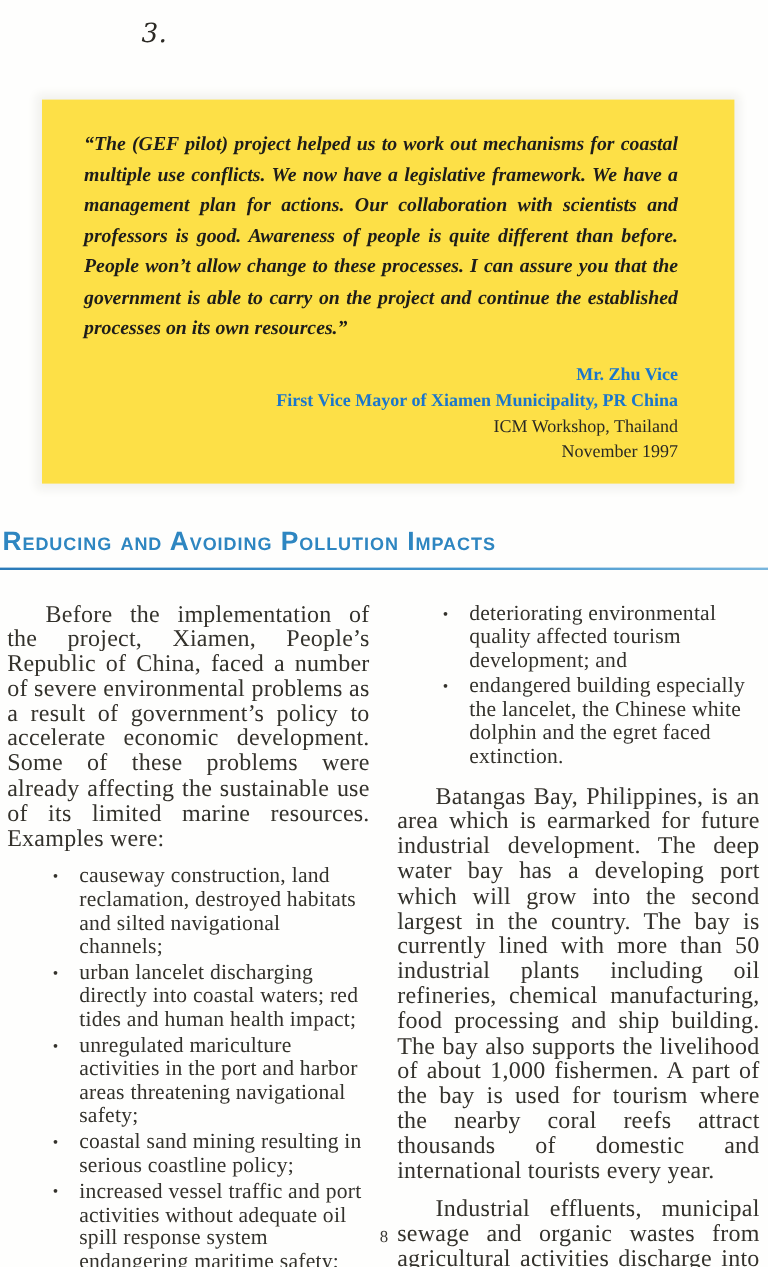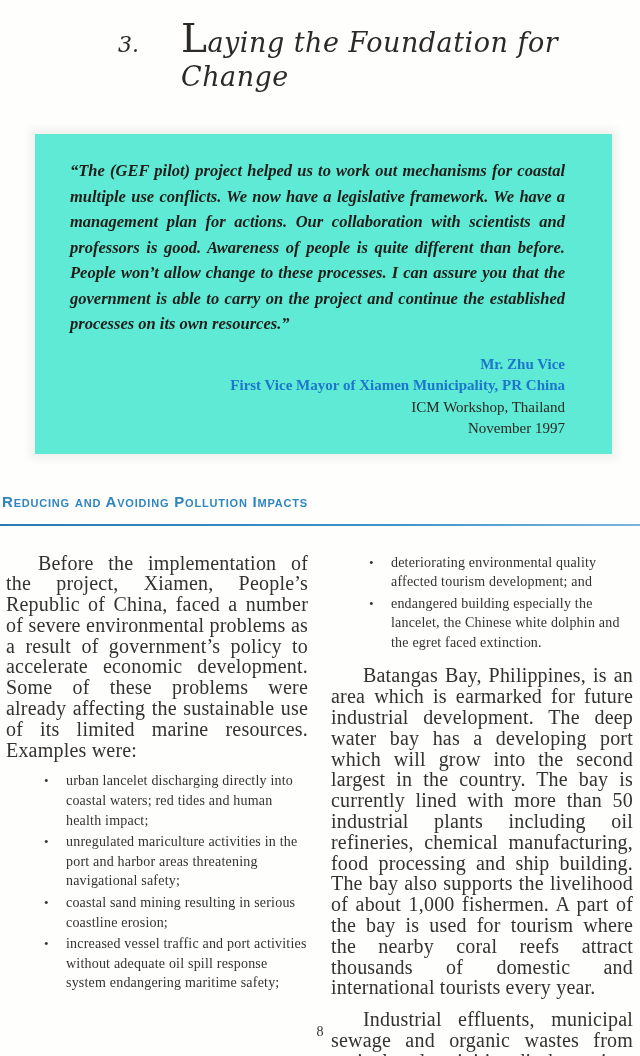--- a/index.html
+++ b/index.html
@@ -40,21 +40,21 @@
     font-style: normal;
   }
 
   
   .quote-card {
     box-sizing: border-box;
     width: 577px;
     min-height: 266px;
     margin: 42px 0 0 35px;
     padding: 24px 47px 14px 35px;
-    background: #5eead4;
+    background: #fde047;
     box-shadow: 0 0 8px 5px #f0f0ed;
   }
   .quote-text {
     font-family: "Liberation Serif", serif;
     font-weight: bold;
     font-style: italic;
     font-size: 16.5px;
     line-height: 25.5px;
     text-align: justify;
     color: #1e1d1a;
@@ -72,21 +72,21 @@
   .attribution .plain-line {
     color: #2a2924;
   }
 
   
   .section-heading {
     margin: 34px 0 0 2px;
     font-family: "Liberation Sans", sans-serif;
     font-variant: small-caps;
     font-weight: 600;
-    font-size: 15px;
+    font-size: 22px;
     line-height: 28px;
     letter-spacing: 0.8px;
     color: #2e86c1;
   }
   .rule {
     margin-top: 8px;
     height: 2px;
     background: linear-gradient(to right, #2a7ab8, #3e93cc 60%, #79b6dd);
   }
 
@@ -107,21 +107,21 @@
     color: #34322c;
   }
   .bullet-list {
     list-style: none;
     margin: 0;
     padding: 0 0 0 32px;
   }
   .bullet-list li {
     position: relative;
     padding-left: 28px;
-    font-size: 14px;
+    font-size: 18px;
     line-height: 19.6px;
     letter-spacing: 0.2px;
     color: #34322c;
     margin-bottom: 2px;
   }
   .bullet-list li::before {
     content: "\2022";
     position: absolute;
     left: 6px;
     font-size: 13px;
@@ -139,21 +139,20 @@
     color: #3a3833;
   }
 </style>
 </head>
 <body>
 
 <div class="page">
 
   <div class="chapter-heading">
     <span class="chapter-number">3.</span>
-    <span class="chapter-title">Laying the Foundation for Change</span>
   </div>
 
   <div class="quote-card">
     <div class="quote-text">“The (GEF pilot) project helped us to work out mechanisms for coastal multiple use conflicts. We now have a legislative framework. We have a management plan for actions. Our collaboration with scientists and professors is good. Awareness of people is quite different than before. People won’t allow change to these processes. I can assure you that the government is able to carry on the project and continue the established processes on its own resources.”</div>
     <div class="attribution">
       <div class="blue-line">Mr. Zhu Vice</div>
       <div class="blue-line">First Vice Mayor of Xiamen Municipality, PR China</div>
       <div class="plain-line">ICM Workshop, Thailand</div>
       <div class="plain-line">November 1997</div>
     </div>
@@ -162,23 +161,24 @@
   <div class="section-heading">
     <div>Reducing and Avoiding Pollution Impacts</div>
   </div>
   <div class="rule"></div>
 
   <div class="columns">
 
     <div class="col col-left">
       <p class="body-para">Before the implementation of the project, Xiamen, People’s Republic of China, faced a number of severe environmental problems as a result of government’s policy to accelerate economic development. Some of these problems were already affecting the sustainable use of its limited marine resources.  Examples were:</p>
       <ul class="bullet-list">
+        <li>causeway construction, land reclamation, destroyed habitats and silted navigational channels;</li>
         <li>urban lancelet discharging directly into coastal waters; red tides and human health impact;</li>
         <li>unregulated mariculture activities in the port and harbor areas threatening navigational safety;</li>
-        <li>coastal sand mining resulting in serious coastline erosion;</li>
+        <li>coastal sand mining resulting in serious coastline policy;</li>
         <li>increased vessel traffic and port activities without adequate oil spill response system endangering maritime safety;</li>
       </ul>
     </div>
 
     <div class="col col-right">
       <ul class="bullet-list">
         <li>deteriorating environmental quality affected tourism development; and</li>
         <li>endangered building especially the lancelet, the Chinese white dolphin and the egret faced extinction.</li>
       </ul>
       <p class="body-para">Batangas Bay, Philippines, is an area which is earmarked for future industrial development. The deep water bay has a developing port which will grow into the second largest in the country. The bay is currently lined with more than 50 industrial plants including oil refineries, chemical manufacturing, food processing and ship building. The bay also supports the livelihood of about 1,000 fishermen. A part of the bay is used for tourism where the nearby coral reefs attract thousands of domestic and international tourists every year.</p>

